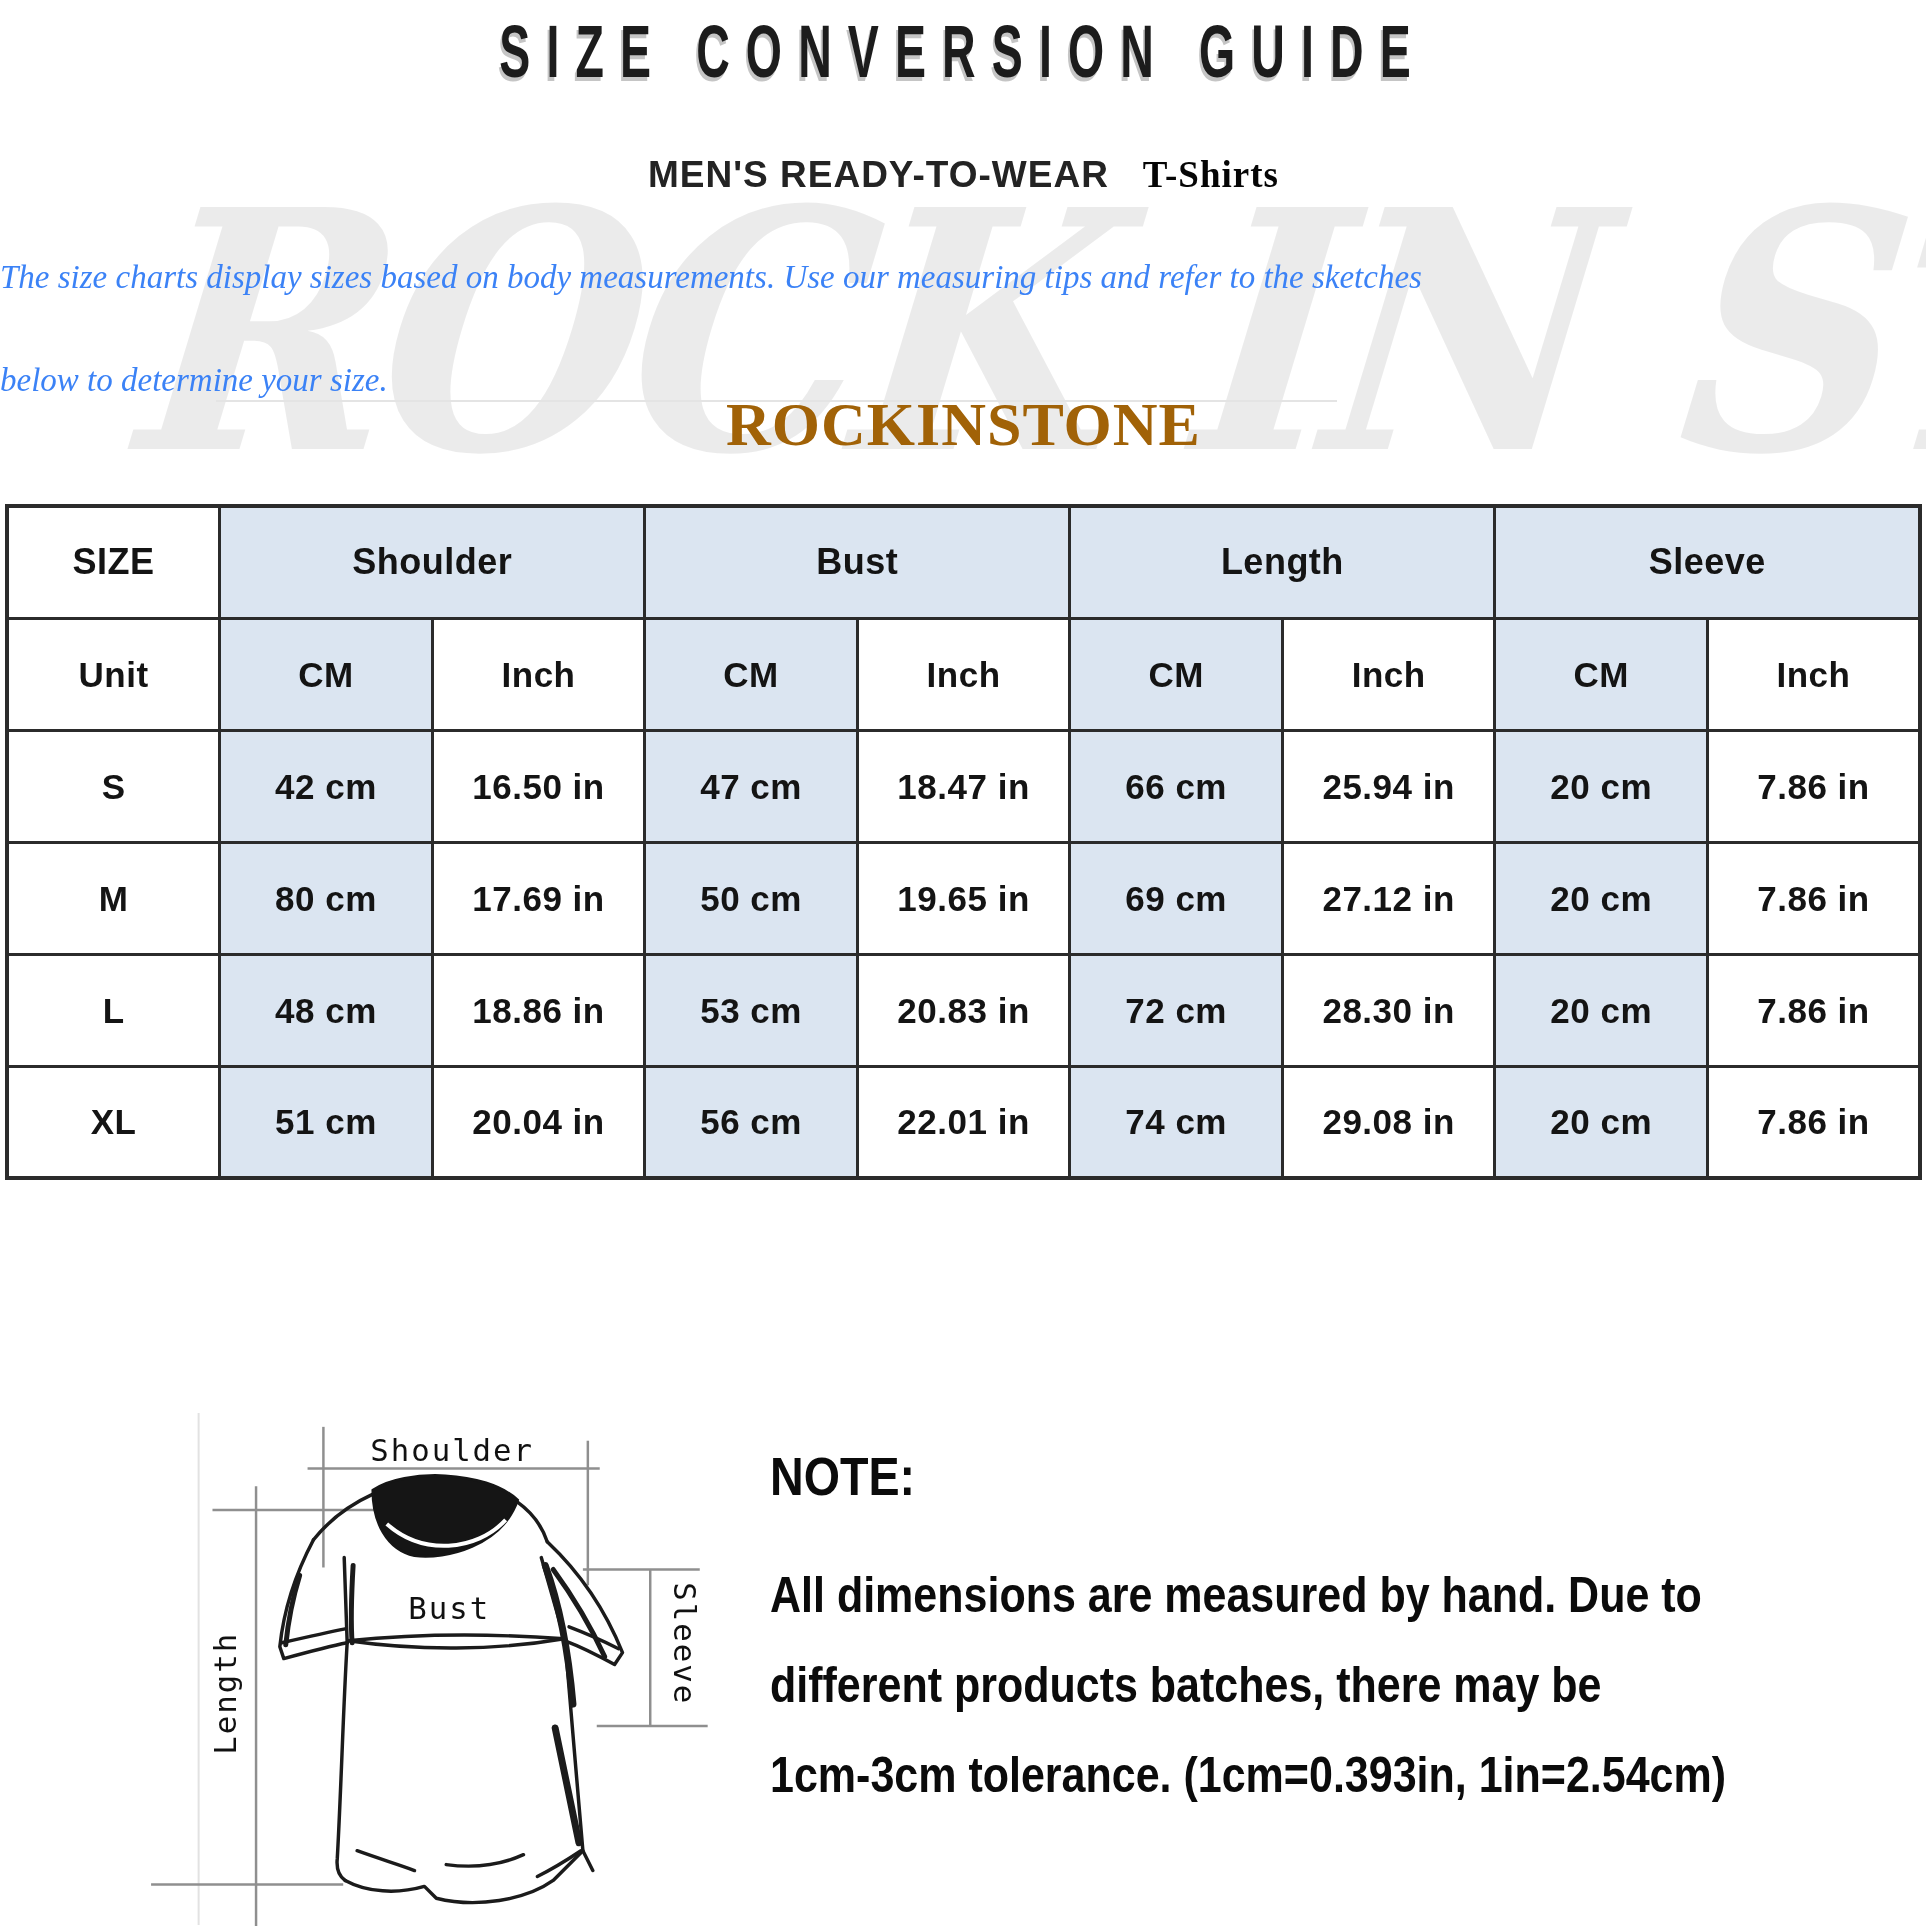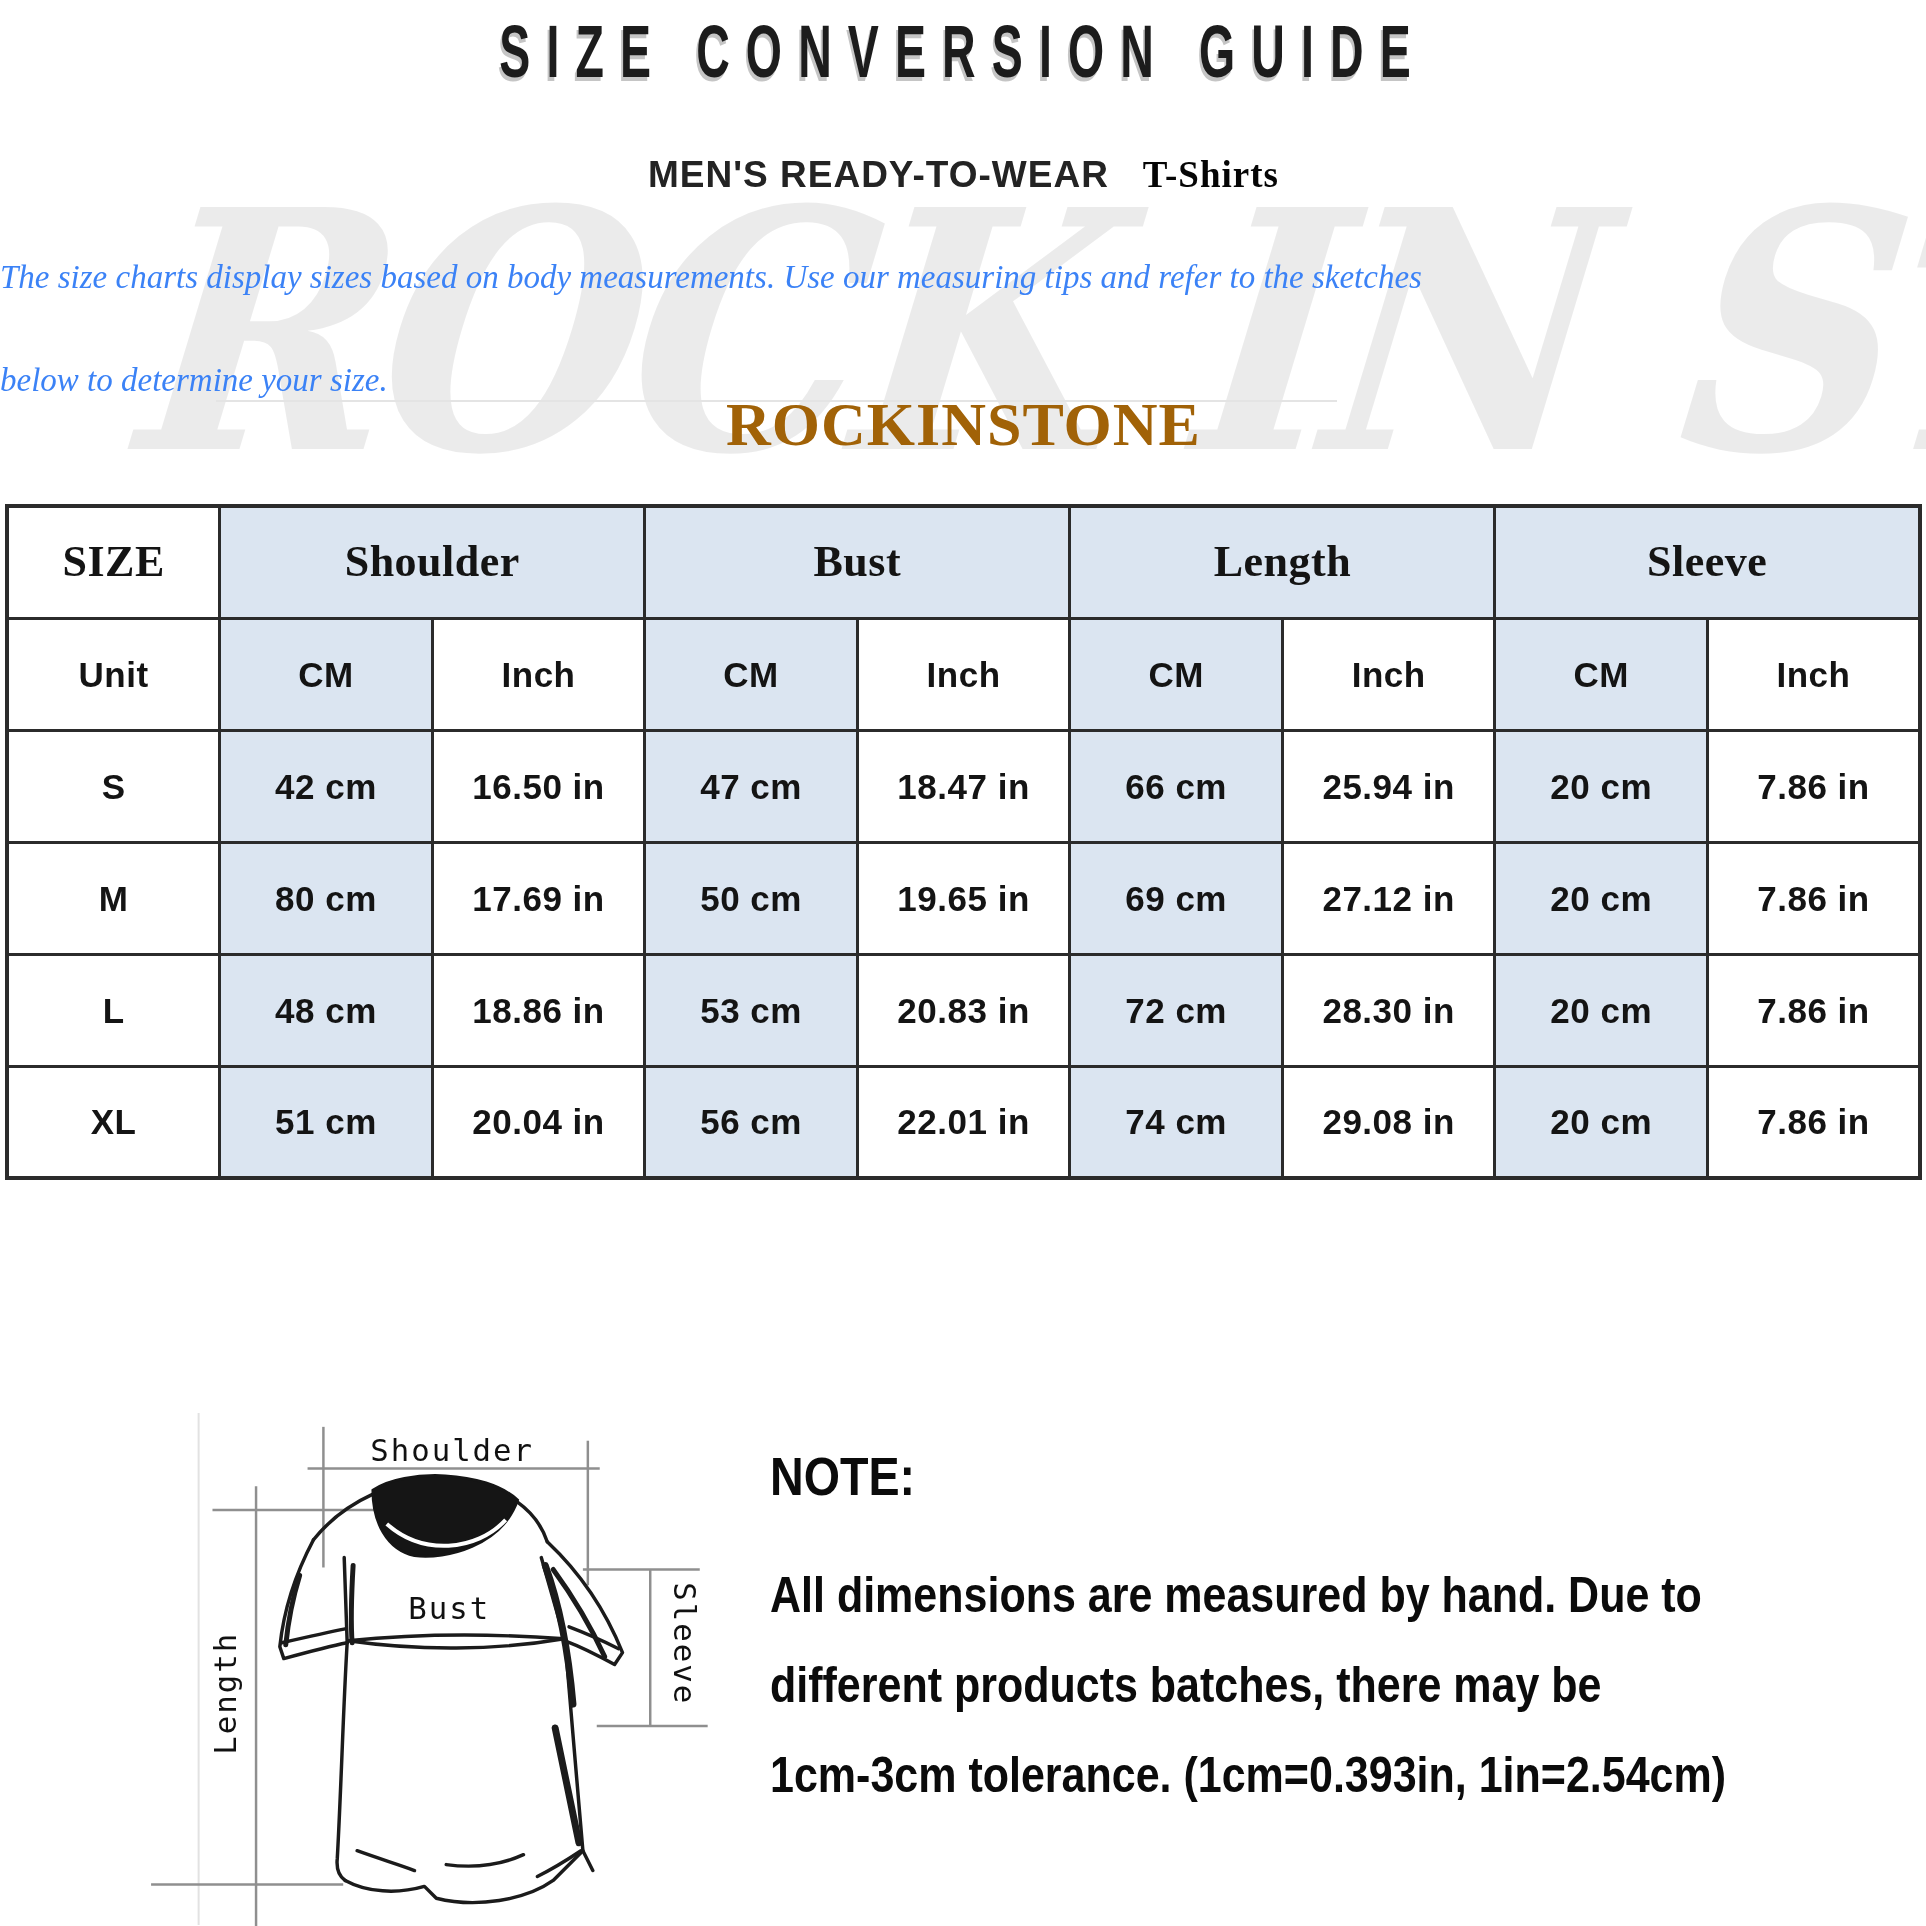--- a/index.html
+++ b/index.html
@@ -34,21 +34,21 @@
     font:700 62px/65px "Liberation Serif",serif;color:#a16207;letter-spacing:1px;}
 
   
   table.size-table{position:absolute;top:504px;left:5px;width:1917px;z-index:1;
     border-collapse:collapse;table-layout:fixed;border:4px solid var(--grid);background:#fff;}
   table.size-table tr{height:112px;}
   table.size-table th,table.size-table td{
     border:3px solid var(--grid);text-align:center;vertical-align:middle;
     font:700 35px/1 "Liberation Sans",sans-serif;color:#141414;
     letter-spacing:0.5px;background:#ffffff;}
-  table.size-table th{font-size:44px;font-family:Liberation Serif, serif;}
+  table.size-table th{font-size:36px;}
   table.size-table .blue{background:var(--cell-blue);}
 
   
   .note{top:1447px;left:770px;width:1148px;}
   .note-heading{font:700 53px/59px "Liberation Sans",sans-serif;color:#0b0b0b;
     transform:scaleX(0.88);transform-origin:left top;margin-bottom:44px;}
   .note-lines{font:700 50px/90px "Liberation Sans",sans-serif;color:#0b0b0b;
     transform:scaleX(0.86);transform-origin:left top;white-space:nowrap;}
 
   

